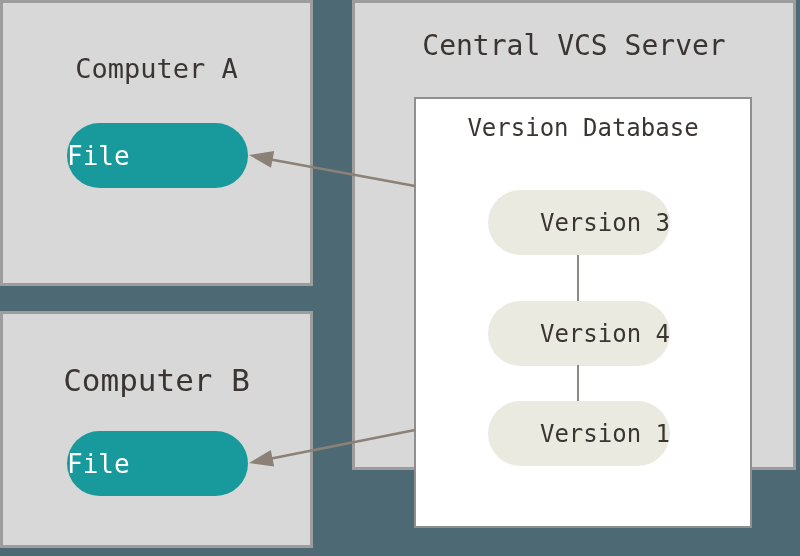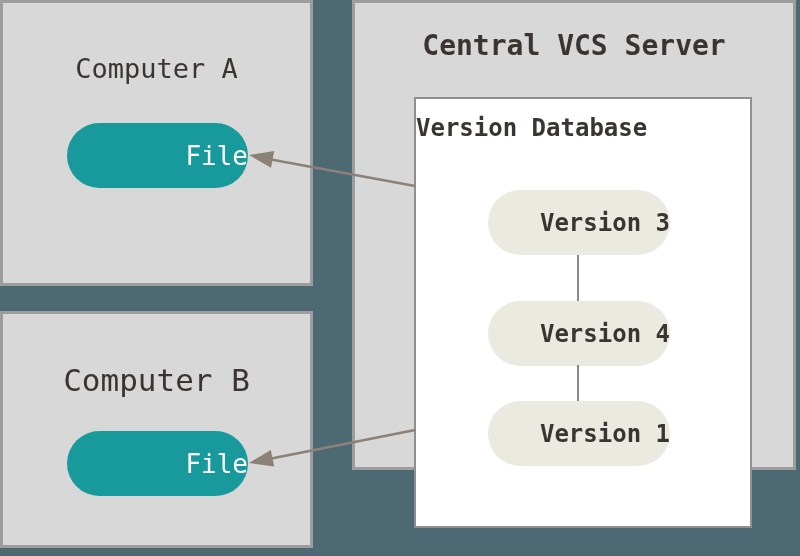--- a/index.html
+++ b/index.html
@@ -11,55 +11,55 @@
     overflow:hidden;
   }
   .panel {
     position:absolute;
     background:var(--panel-fill,#d8d8d8);
     border:3px solid var(--panel-border,#9d9d9d);
     box-sizing:border-box;
   }
   #computer-a { left:0;     top:0;     width:313px; height:286px; }
   #computer-b { left:0;     top:311px; width:313px; height:237px; }
-  #server     { left:352px; top:0;     width:444px; height:470px;font-weight:bold; }
+  #server     { left:352px; top:0;     width:444px; height:470px; }
 
   .panel-title {
     position:absolute; left:0; width:100%;
     text-align:center;
     transform:translateY(-50%);
     color:var(--text-dark,#3a3532);
     white-space:nowrap;
   }
   #computer-a .panel-title { top:65px; font-size:27px; }
   #computer-b .panel-title { top:66px; font-size:31px; }
   #server .panel-title     { top:42px; font-size:28px; }
 
   .file-pill {
     position:absolute; left:64px;
     width:181px; height:65px;
     border-radius:33px;
     background:var(--file-pill-fill,#189a9d);
     color:var(--file-pill-text,#ffffff);
-    display:flex; align-items:center; justify-content:flex-end;
+    display:flex; align-items:center; justify-content:flex-start;
     font-size:26px;
   }
   #computer-a .file-pill { top:120px; }
   #computer-b .file-pill { top:117px; }
 
   #versiondb {
     position:absolute; left:59px; top:94px;
     width:338px; height:431px;
     background:var(--db-fill,#ffffff);
     border:2px solid var(--db-border,#8f8f8f);
     box-sizing:border-box;
   }
   .db-title {
     position:absolute; top:29px; left:0; width:100%;
-    text-align:left; transform:translateY(-50%);
+    text-align:center; transform:translateY(-50%);
     font-size:24px; color:var(--text-dark,#3a3532);
     white-space:nowrap;
   }
   .version-pill {
     position:absolute; left:72px;
     width:182px; height:65px;
     border-radius:33px;
     background:var(--version-pill-fill,#ebeae1);
     color:var(--text-dark,#3a3532);
     display:flex; align-items:center; justify-content:flex-end;

